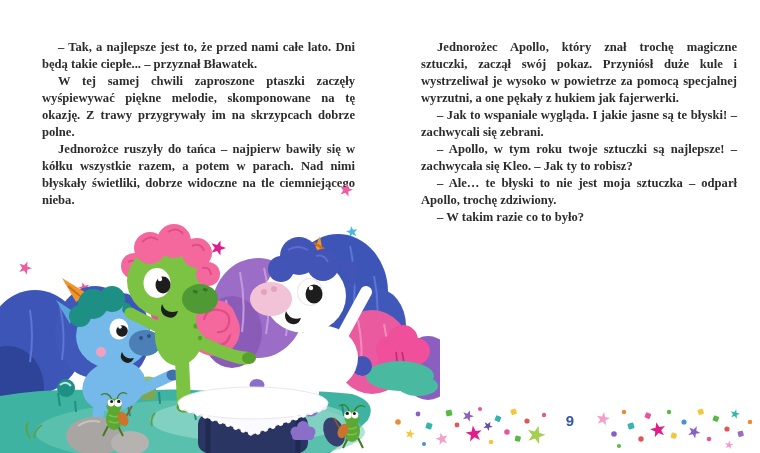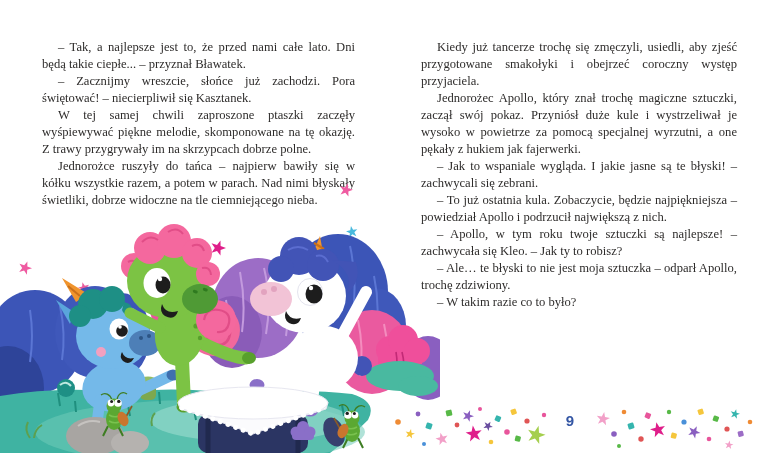--- a/index.html
+++ b/index.html
@@ -1,45 +1,42 @@
 <!DOCTYPE html>
 <html><head>
 <meta charset="utf-8">
 <style>
   html,body{margin:0;padding:0;background:#ffffff;}
   .spread{position:relative;width:760px;height:453px;background:#ffffff;overflow:hidden;
           font-family:"Liberation Serif", serif;}
   .text-block{position:absolute;color:#2e2c2b;font-size:12.6px;line-height:17px;
               text-align:justify;}
-  .text-block p{margin:0;text-indent:16px;}
+  .text-block p{margin:0;text-indent:16px;font-weight:bold;}
   .left-text{left:42px;top:39px;width:313px;}
   .right-text{left:421px;top:39px;width:316px;}
   .page-number{position:absolute;left:556px;top:412px;width:28px;text-align:center;
                font-family:"Liberation Sans", sans-serif;font-weight:bold;
                font-size:15px;color:#3456a4;}
   .illu{position:absolute;left:0;top:180px;}
   .confetti{position:absolute;left:388px;top:404px;}
 </style>
 </head>
 <body>
 
 <div class="spread">
 
   <div class="text-block left-text">
       <p>– Tak, a najlepsze jest to, że przed nami całe lato. Dni będą takie ciepłe... – przyznał Bławatek.</p>
-      <p>– Zacznijmy wreszcie, słońce już zachodzi. Pora świętować! – niecierpliwił się Kasztanek.</p>
       <p>W tej samej chwili zaproszone ptaszki zaczęły wyśpiewywać piękne melodie, skomponowane na tę okazję. Z trawy przygrywały im na skrzypcach dobrze polne.</p>
       <p>Jednorożce ruszyły do tańca – najpierw bawiły się w kółku wszystkie razem, a potem w parach. Nad nimi błyskały świetliki, dobrze widoczne na tle ciemniejącego nieba.</p>
     </div>
 
   <div class="text-block right-text">
-      <p>Kiedy już tancerze trochę się zmęczyli, usiedli, aby zjeść przygotowane smakołyki i obejrzeć coroczny występ przyjaciela.</p>
       <p>Jednorożec Apollo, który znał trochę magiczne sztuczki, zaczął swój pokaz. Przyniósł duże kule i wystrzeliwał je wysoko w powietrze za pomocą specjalnej wyrzutni, a one pękały z hukiem jak fajerwerki.</p>
       <p>– Jak to wspaniale wygląda. I jakie jasne są te błyski! – zachwycali się zebrani.</p>
-      <p>– To już ostatnia kula. Zobaczycie, będzie najpiękniejsza – powiedział Apollo i podrzucił największą z nich.</p>
       <p>– Apollo, w tym roku twoje sztuczki są najlepsze! – zachwycała się Kleo. – Jak ty to robisz?</p>
       <p>– Ale… te błyski to nie jest moja sztuczka – odparł Apollo, trochę zdziwiony.</p>
       <p>– W takim razie co to było?</p>
     </div>
 
   <div class="page-number">9</div>
 
   <svg class="illu" width="440" height="273" viewBox="0 0 440 273">
     <defs>
       <g id="star">

